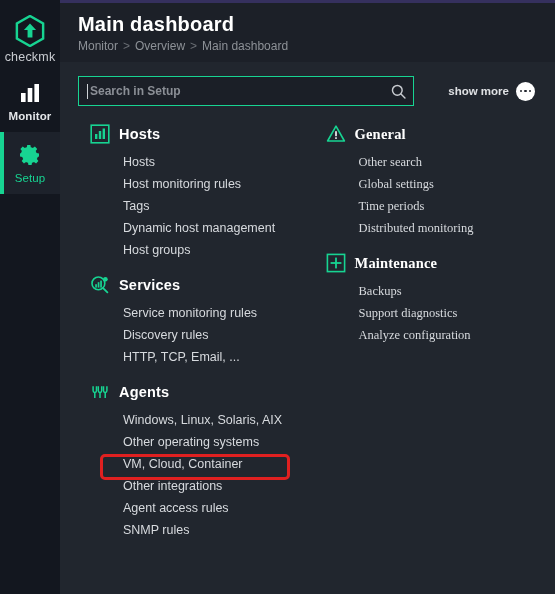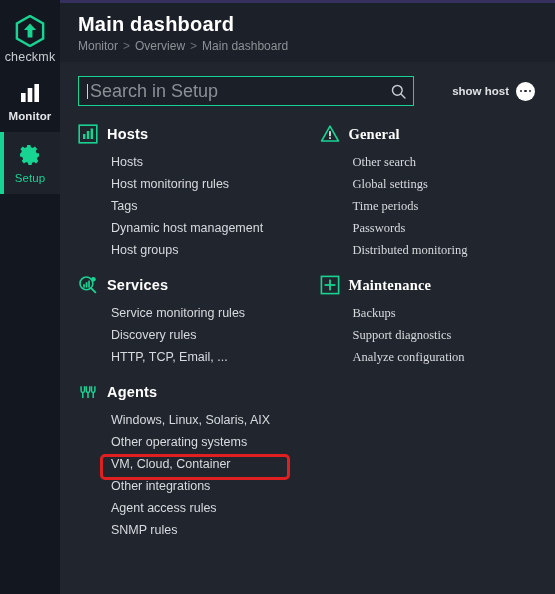--- a/index.html
+++ b/index.html
@@ -125,25 +125,26 @@
     align-items: center;
     padding: 0 6px 0 8px;
   }
   .caret {
     width: 1px;
     height: 15px;
     background: #cfd2d6;
   }
   .search-placeholder {
     flex: 1;
-    font-size: 18px;
+    font-size: 12px;
     color: #8b8f96;
     padding-left: 2px;
     white-space: nowrap;
     overflow: hidden;
+    font-weight: bold;
   }
   .search-icon { width: 17px; height: 17px; flex: none; }
   .show-more {
     margin-left: auto;
     display: flex;
     align-items: center;
     gap: 7px;
     padding-right: 4px;
     cursor: pointer;
   }
@@ -165,20 +166,21 @@
     width: 2.6px; height: 2.6px; border-radius: 50%;
     background: #22262e; display: block;
   }
 
   
   .content {
     flex: 1;
     display: flex;
     padding: 8px 0 0 0;
     min-height: 0;
+    margin-left: 12px;
   }
   .col {
     width: 50%;
     padding-left: 18px;
   }
   .col.right { padding-left: 12px; font-family: Liberation Serif, serif; }
 
   .group { margin-bottom: 14px; }
   .group-head {
     display: flex;
@@ -272,21 +274,21 @@
     <div class="search-row">
       <div class="search-box">
         <span class="caret"></span>
         <span class="search-placeholder">Search in Setup</span>
         <svg class="search-icon" viewBox="0 0 20 20">
           <circle cx="8.6" cy="8.6" r="5.7" fill="none" stroke="#c8cbd0" stroke-width="1.7"></circle>
           <line x1="12.9" y1="12.9" x2="17.6" y2="17.6" stroke="#c8cbd0" stroke-width="1.7" stroke-linecap="round"></line>
         </svg>
       </div>
       <div class="show-more">
-        <span class="show-more-label">show host</span>
+        <span class="show-more-label">show more</span>
         <span class="dots-icon">
           <i></i>
             <i></i>
             <i></i>
         </span>
       </div>
     </div>
 
     <div class="content">
 
@@ -364,21 +366,20 @@
               <path d="M10 2.2 L18.4 17 H1.6 Z" fill="none" stroke="#17d492" stroke-width="1.6" stroke-linejoin="round"></path>
               <rect x="9.2" y="7.2" width="1.6" height="5" fill="#ffffff"></rect>
               <rect x="9.2" y="13.3" width="1.6" height="1.6" fill="#ffffff"></rect>
             </svg>
             <span class="group-title">General</span>
           </div>
           <div class="group-links">
             <a class="link">Other search</a>
             <a class="link">Global settings</a>
             <a class="link">Time periods</a>
-            <a class="link">Passwords</a>
             <a class="link">Distributed monitoring</a>
           </div>
         </div>
 
         <div class="group">
           <div class="group-head">
             <svg class="group-icon" viewBox="0 0 20 20">
               <rect x="1.4" y="1.4" width="17.2" height="17.2" fill="none" stroke="#17d492" stroke-width="1.6"></rect>
               <rect x="9.1" y="4.6" width="1.8" height="10.8" fill="#17d492"></rect>
               <rect x="4.6" y="9.1" width="10.8" height="1.8" fill="#17d492"></rect>

